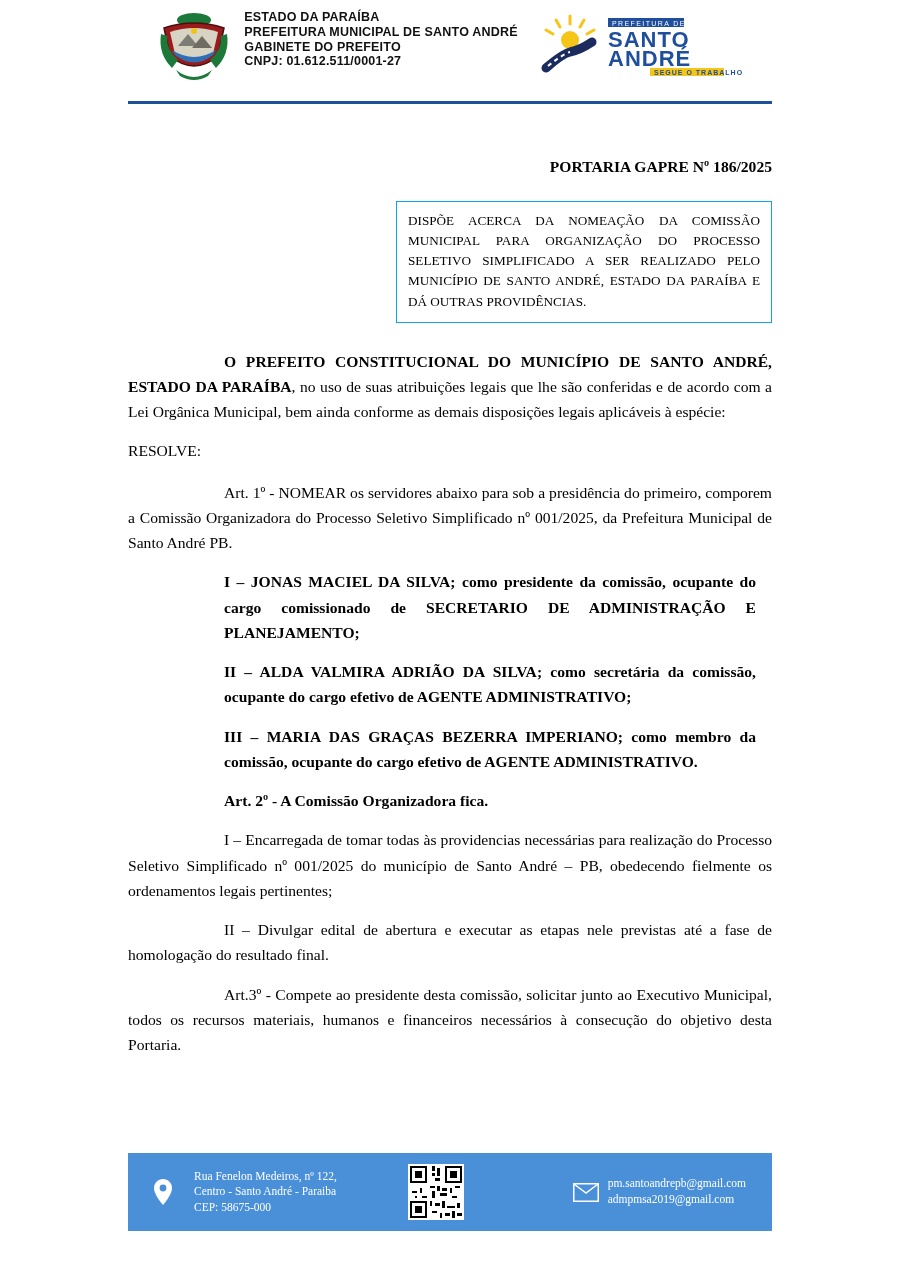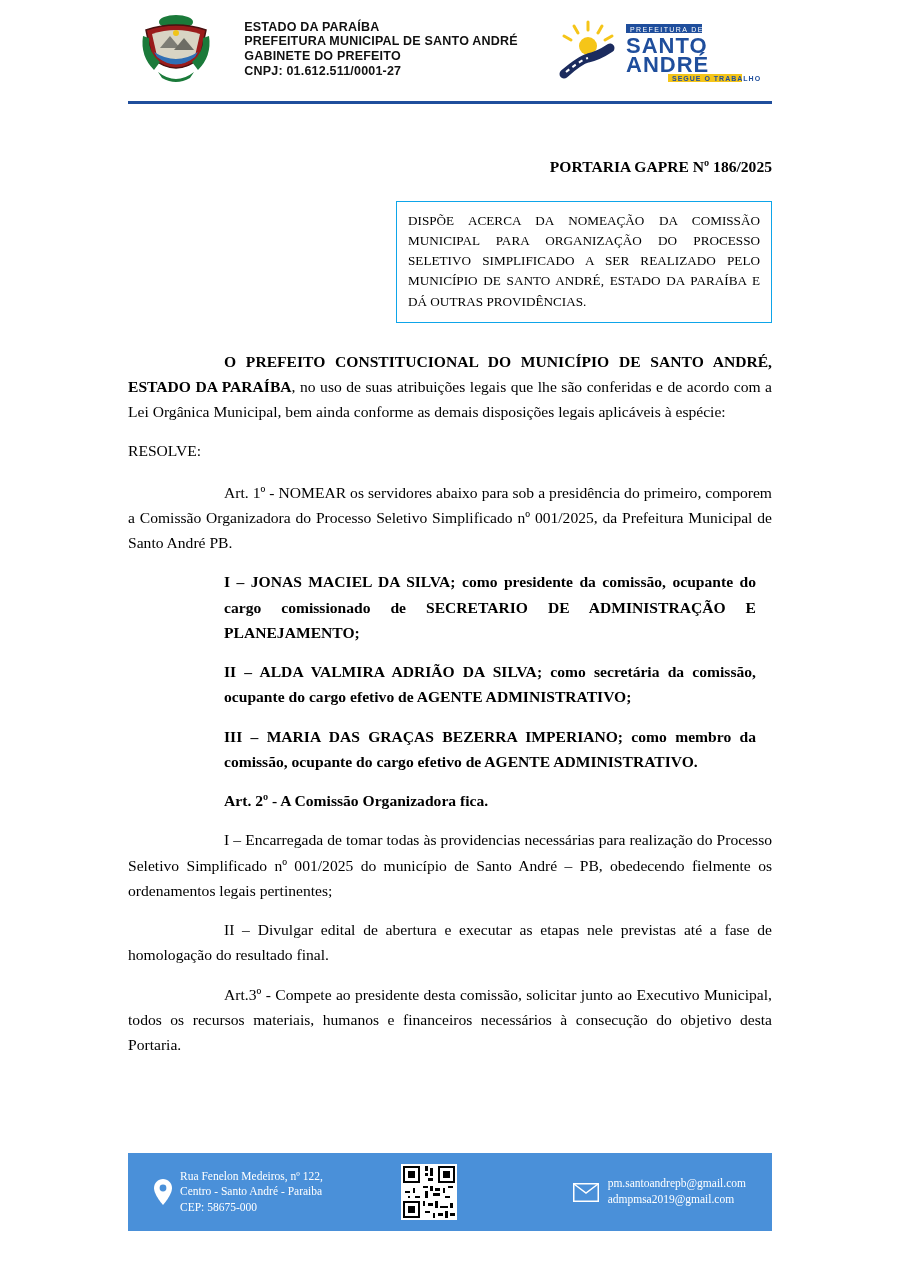--- a/index.html
+++ b/index.html
@@ -17,23 +17,23 @@
   }
 
   
   .doc-header {
     position: relative;
     height: 100px;
     padding: 10px 0 0 0;
   }
   .header-inner {
     display: flex;
-    align-items: center;
+    align-items: flex-start;
     justify-content: center;
-    gap: 32px;
+    gap: 14px;
     height: 78px;
   }
   .brasao {
     width: 72px;
     height: 74px;
     position: relative;
     flex: 0 0 auto;
   }
   .brasao svg { display: block; }
 
@@ -133,21 +133,21 @@
     display: flex;
     align-items: center;
     justify-content: space-between;
     padding: 0 26px;
     box-sizing: border-box;
     color: #ffffff;
     font-family: "Liberation Serif", serif;
     font-size: 11.5px;
     line-height: 1.35;
   }
-  .addr-block { display: flex; align-items: center; gap: 8px; }
+  .addr-block { display: flex; align-items: center; gap: 22px; }
   .pin-icon { flex: 0 0 auto; }
   .qr {
     width: 56px; height: 56px;
     background: #ffffff;
     padding: 2px;
     box-sizing: border-box;
   }
   .mail-block { display: flex; align-items: center; gap: 9px; margin-left: 38px; }
   .envelope { flex: 0 0 auto; }
 </style>

